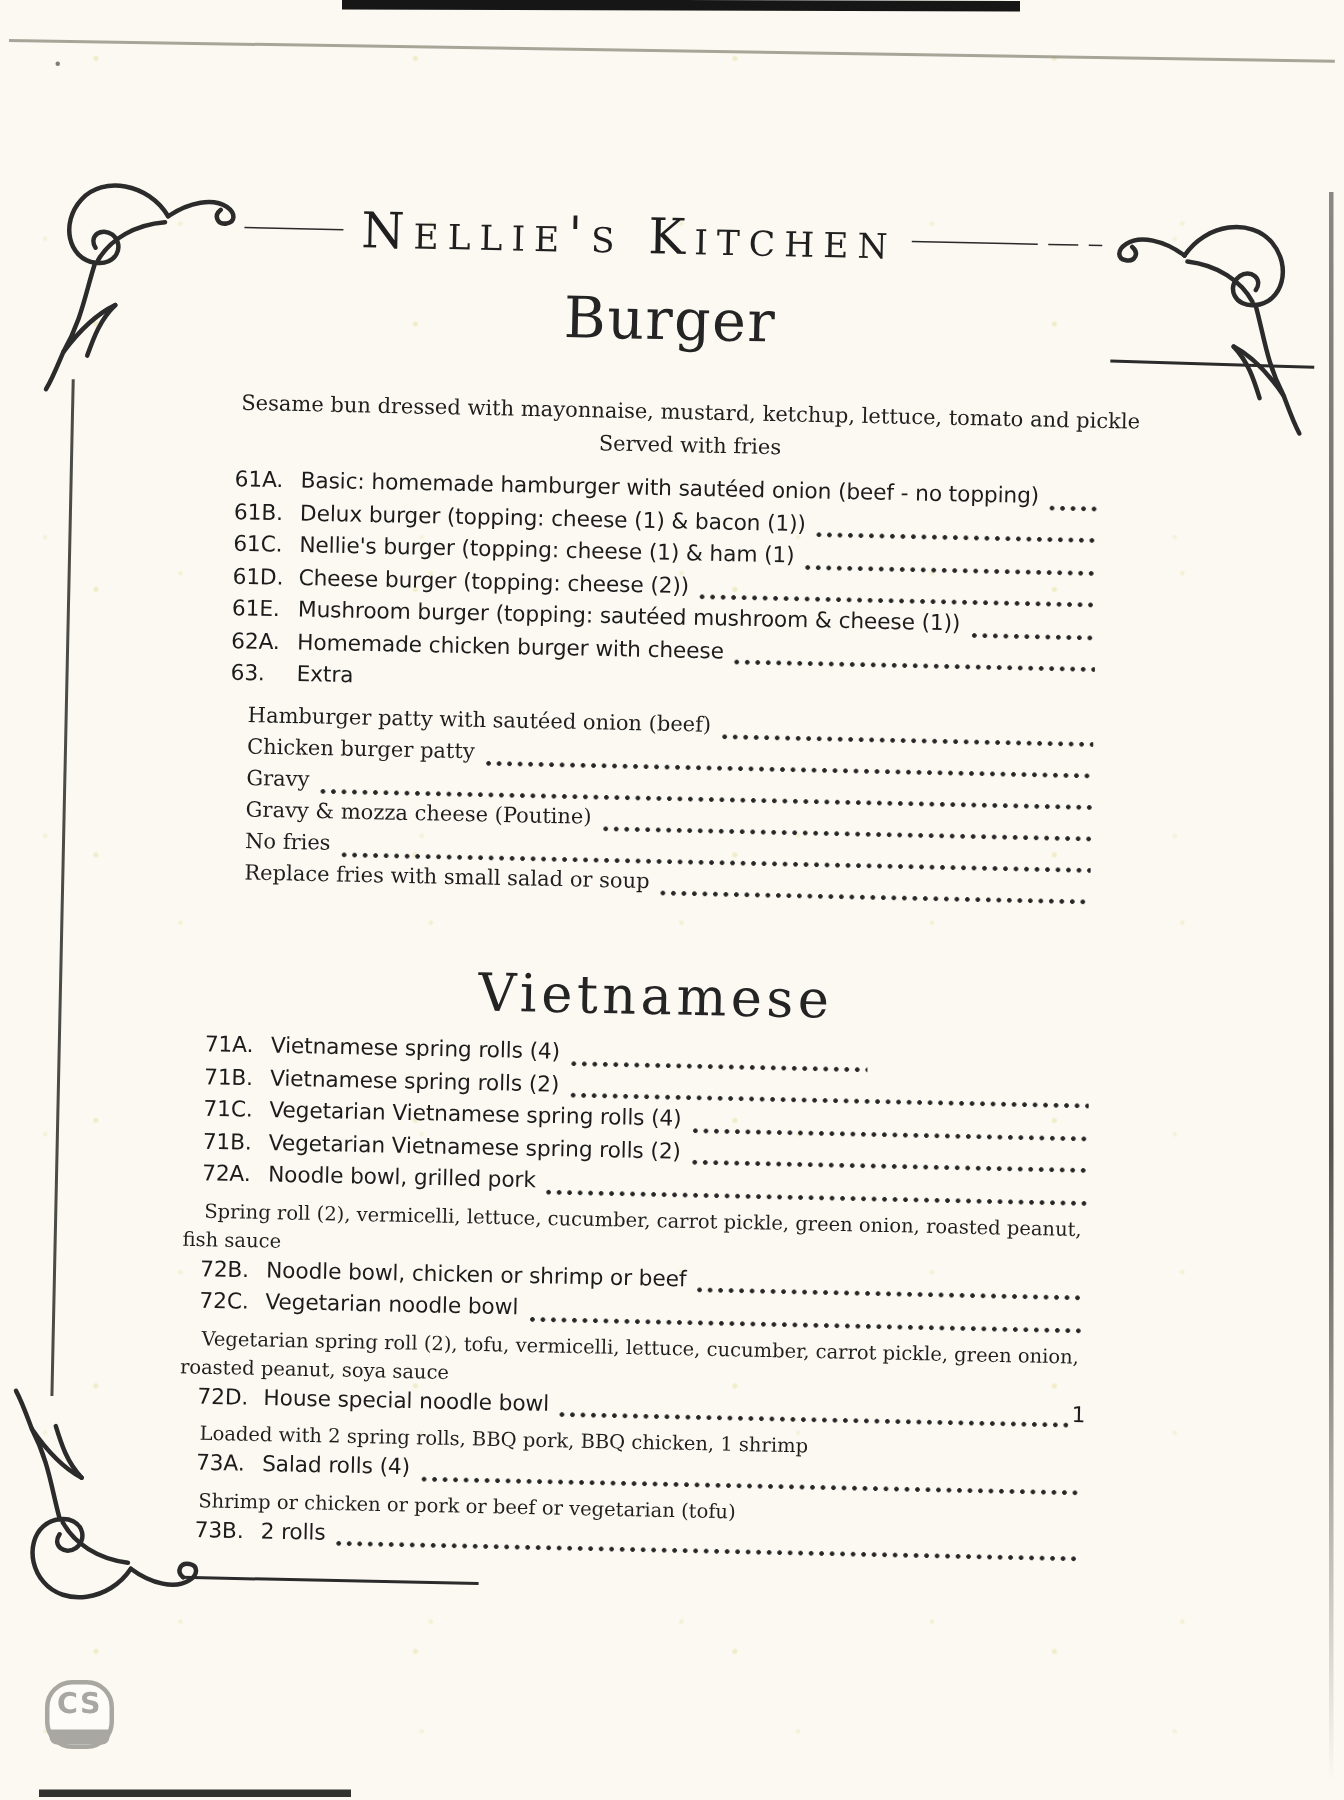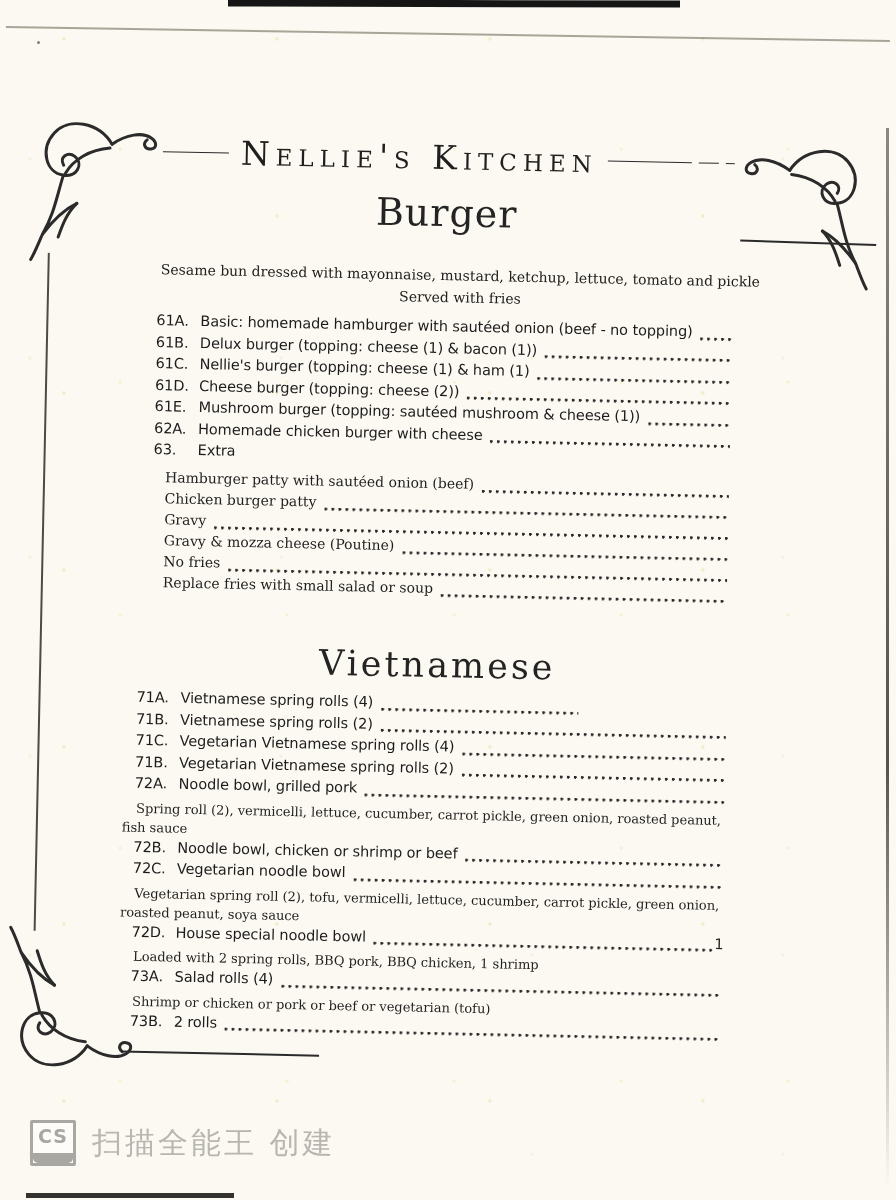--- a/index.html
+++ b/index.html
@@ -70,21 +70,21 @@
 
   .extra-row { display:flex; align-items:baseline; height:21px; font-family:"DejaVu Serif", serif;
     font-size:14px; color:#1e1e1e; white-space:nowrap; }
   .extra-row .leader { margin-bottom:3px; }
 
   .desc { font-family:"DejaVu Serif", serif; font-size:13px; line-height:19px; color:#1f1f1e;
     margin:2px 0 2px -12px; width:604px; text-indent:14px; }
 
   
   .watermark { position:absolute; left:30px; top:1120px; display:flex; align-items:center; gap:16px; }
-  .cs-logo { width:46px; height:46px; border:3.5px solid #a9a7a2; border-radius:2px;
+  .cs-logo { width:46px; height:46px; border:3.5px solid #a9a7a2; border-radius:18px;
     background:#fdfcf9; position:relative; flex:0 0 auto; }
   .cs-txt { position:absolute; top:2px; left:0; right:0; text-align:center;
     font:bold 19px "DejaVu Sans", sans-serif; color:#a9a7a2; letter-spacing:1px; }
   .cs-bar { position:absolute; left:0; right:0; bottom:0; height:10px; background:#a9a7a2;
     border-radius:0 0 5px 5px; }
   .wm-text { font-size:30px; color:#b8b6b1; letter-spacing:3px; }
 </style>
 </head>
 <body>
 
@@ -281,16 +281,15 @@
       </div>
     </div>
 
   </div>
 
   <div class="watermark">
     <div class="cs-logo">
       <span class="cs-txt">CS</span>
       <div class="cs-bar"></div>
     </div>
-    <div class="wm-text">扫描全能王 创建</div>
   </div>
 
 </div>
 
 </body></html>

